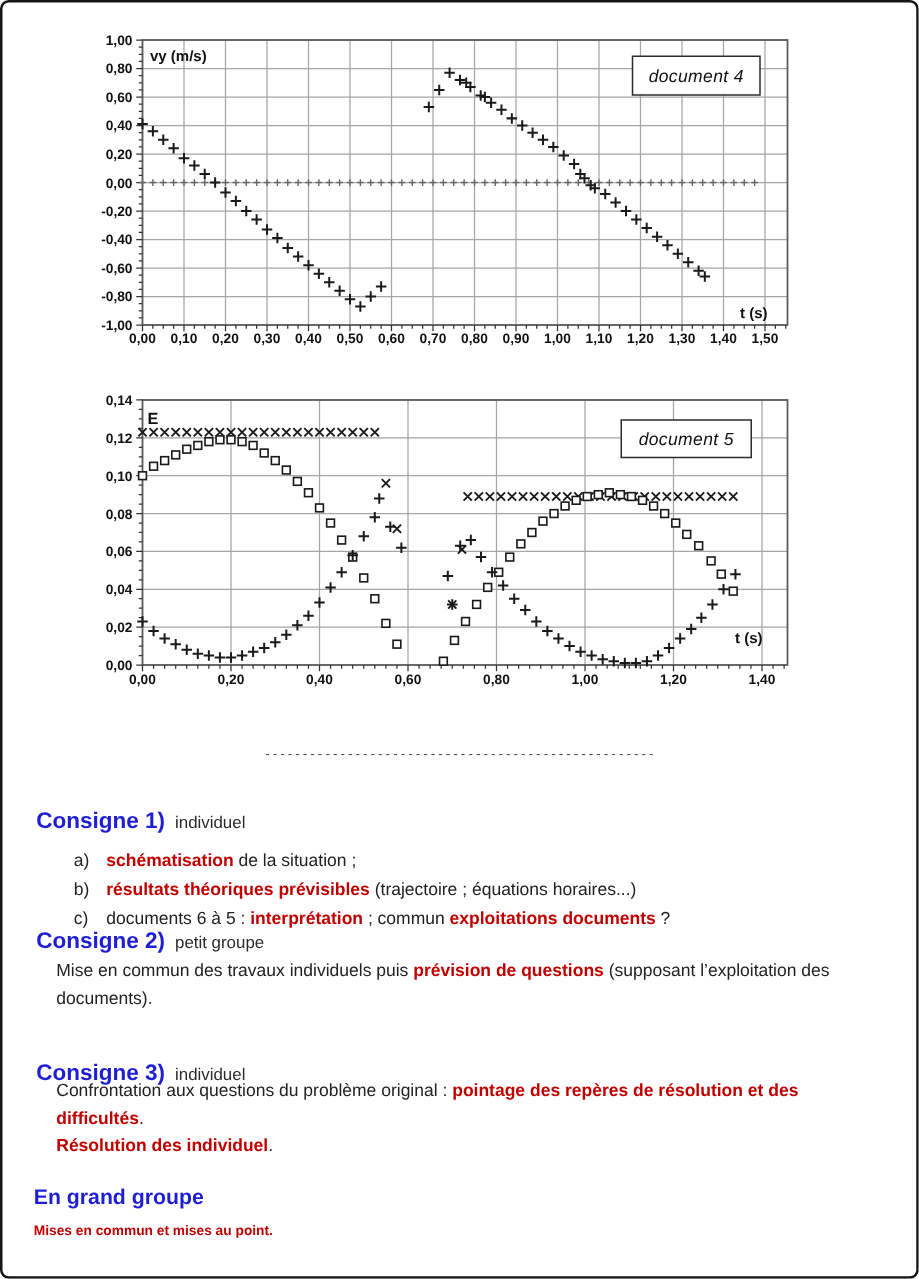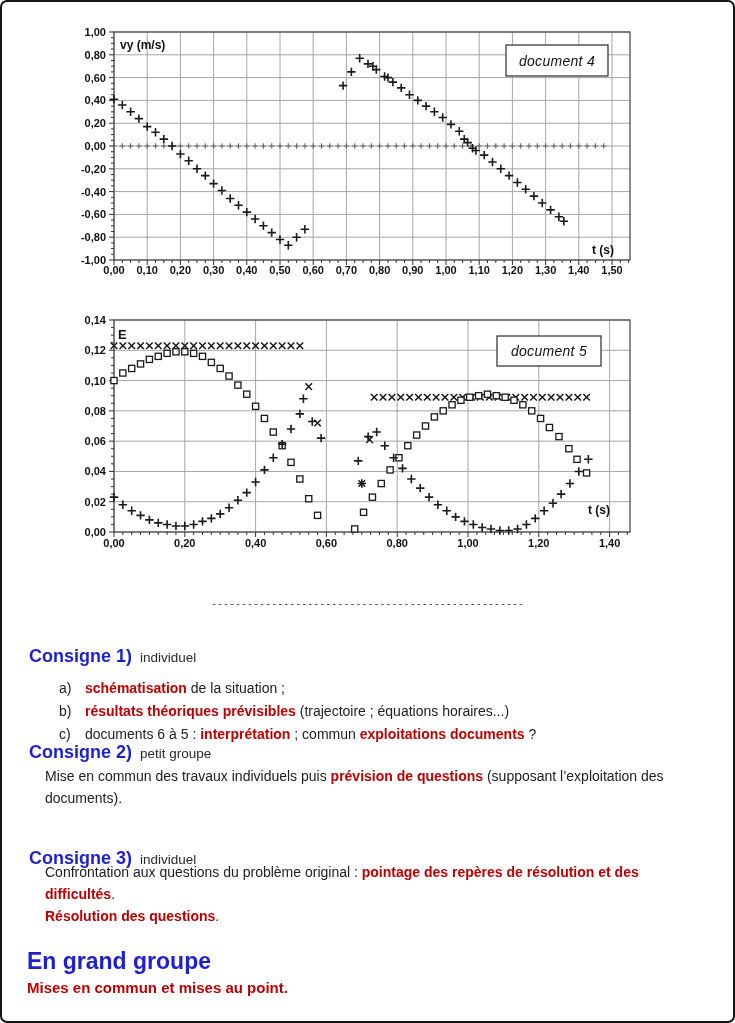--- a/index.html
+++ b/index.html
@@ -16,22 +16,22 @@
   }
   .h{position:absolute;left:27px;white-space:nowrap;}
   .h .t{font-size:18px;font-weight:700;color:#1e1ed2;}
   .h .m{font-size:13.5px;color:#2a2a2a;margin-left:8px;}
   .item{position:absolute;left:57px;font-size:14px;color:#212121;white-space:nowrap;}
   .item .lbl{display:inline-block;width:26px;}
   .red{color:#c00000;font-weight:700;}
   .body{position:absolute;left:43px;font-size:14px;color:#212121;line-height:22px;}
   #c2b{width:652px;}
   #c3b{width:660px;}
-  .gt{font-size:23px;font-weight:700;color:#1e1ed2;position:absolute;left:25px;white-space:nowrap;}
-  .gb{font-size:15px;position:absolute;left:25px;white-space:nowrap;}
+  .gt{font-size:17px;font-weight:700;color:#1e1ed2;position:absolute;left:25px;white-space:nowrap;}
+  .gb{font-size:11px;position:absolute;left:25px;white-space:nowrap;}
 </style>
 </head>
 <body>
 
 <div class="page">
 
   <svg id="charts" width="735" height="575">
       <g>
         <rect x="112" y="30" width="516" height="228" fill="#ffffff" stroke="none"></rect>
         <g>
@@ -645,19 +645,19 @@
   </div>
   <div class="body" id="c2b" style="top:763px;">
     <span>Mise en commun des travaux individuels puis </span><span class="red">prévision de questions</span><span> (supposant l’exploitation des documents).</span>
   </div>
 
   <div class="h" style="top:814px;margin-top:32px;">
     <span class="t">Consigne 3)</span><span class="m">individuel</span>
   </div>
   <div class="body" id="c3b" style="top:859px;">
     <span>Confrontation aux questions du problème original : </span><span class="red">pointage des repères de résolution et des difficultés</span><span>.</span><br>
-    <span class="red">Résolution des questions</span><span>.</span>
+    <span class="red">Résolution des individuel</span><span>.</span>
   </div>
 
   <div class="gt" style="top:946px;">En grand groupe</div>
   <div class="gb red" style="top:977px;">Mises en commun et mises au point.</div>
 
 </div>
 
 </body></html>

